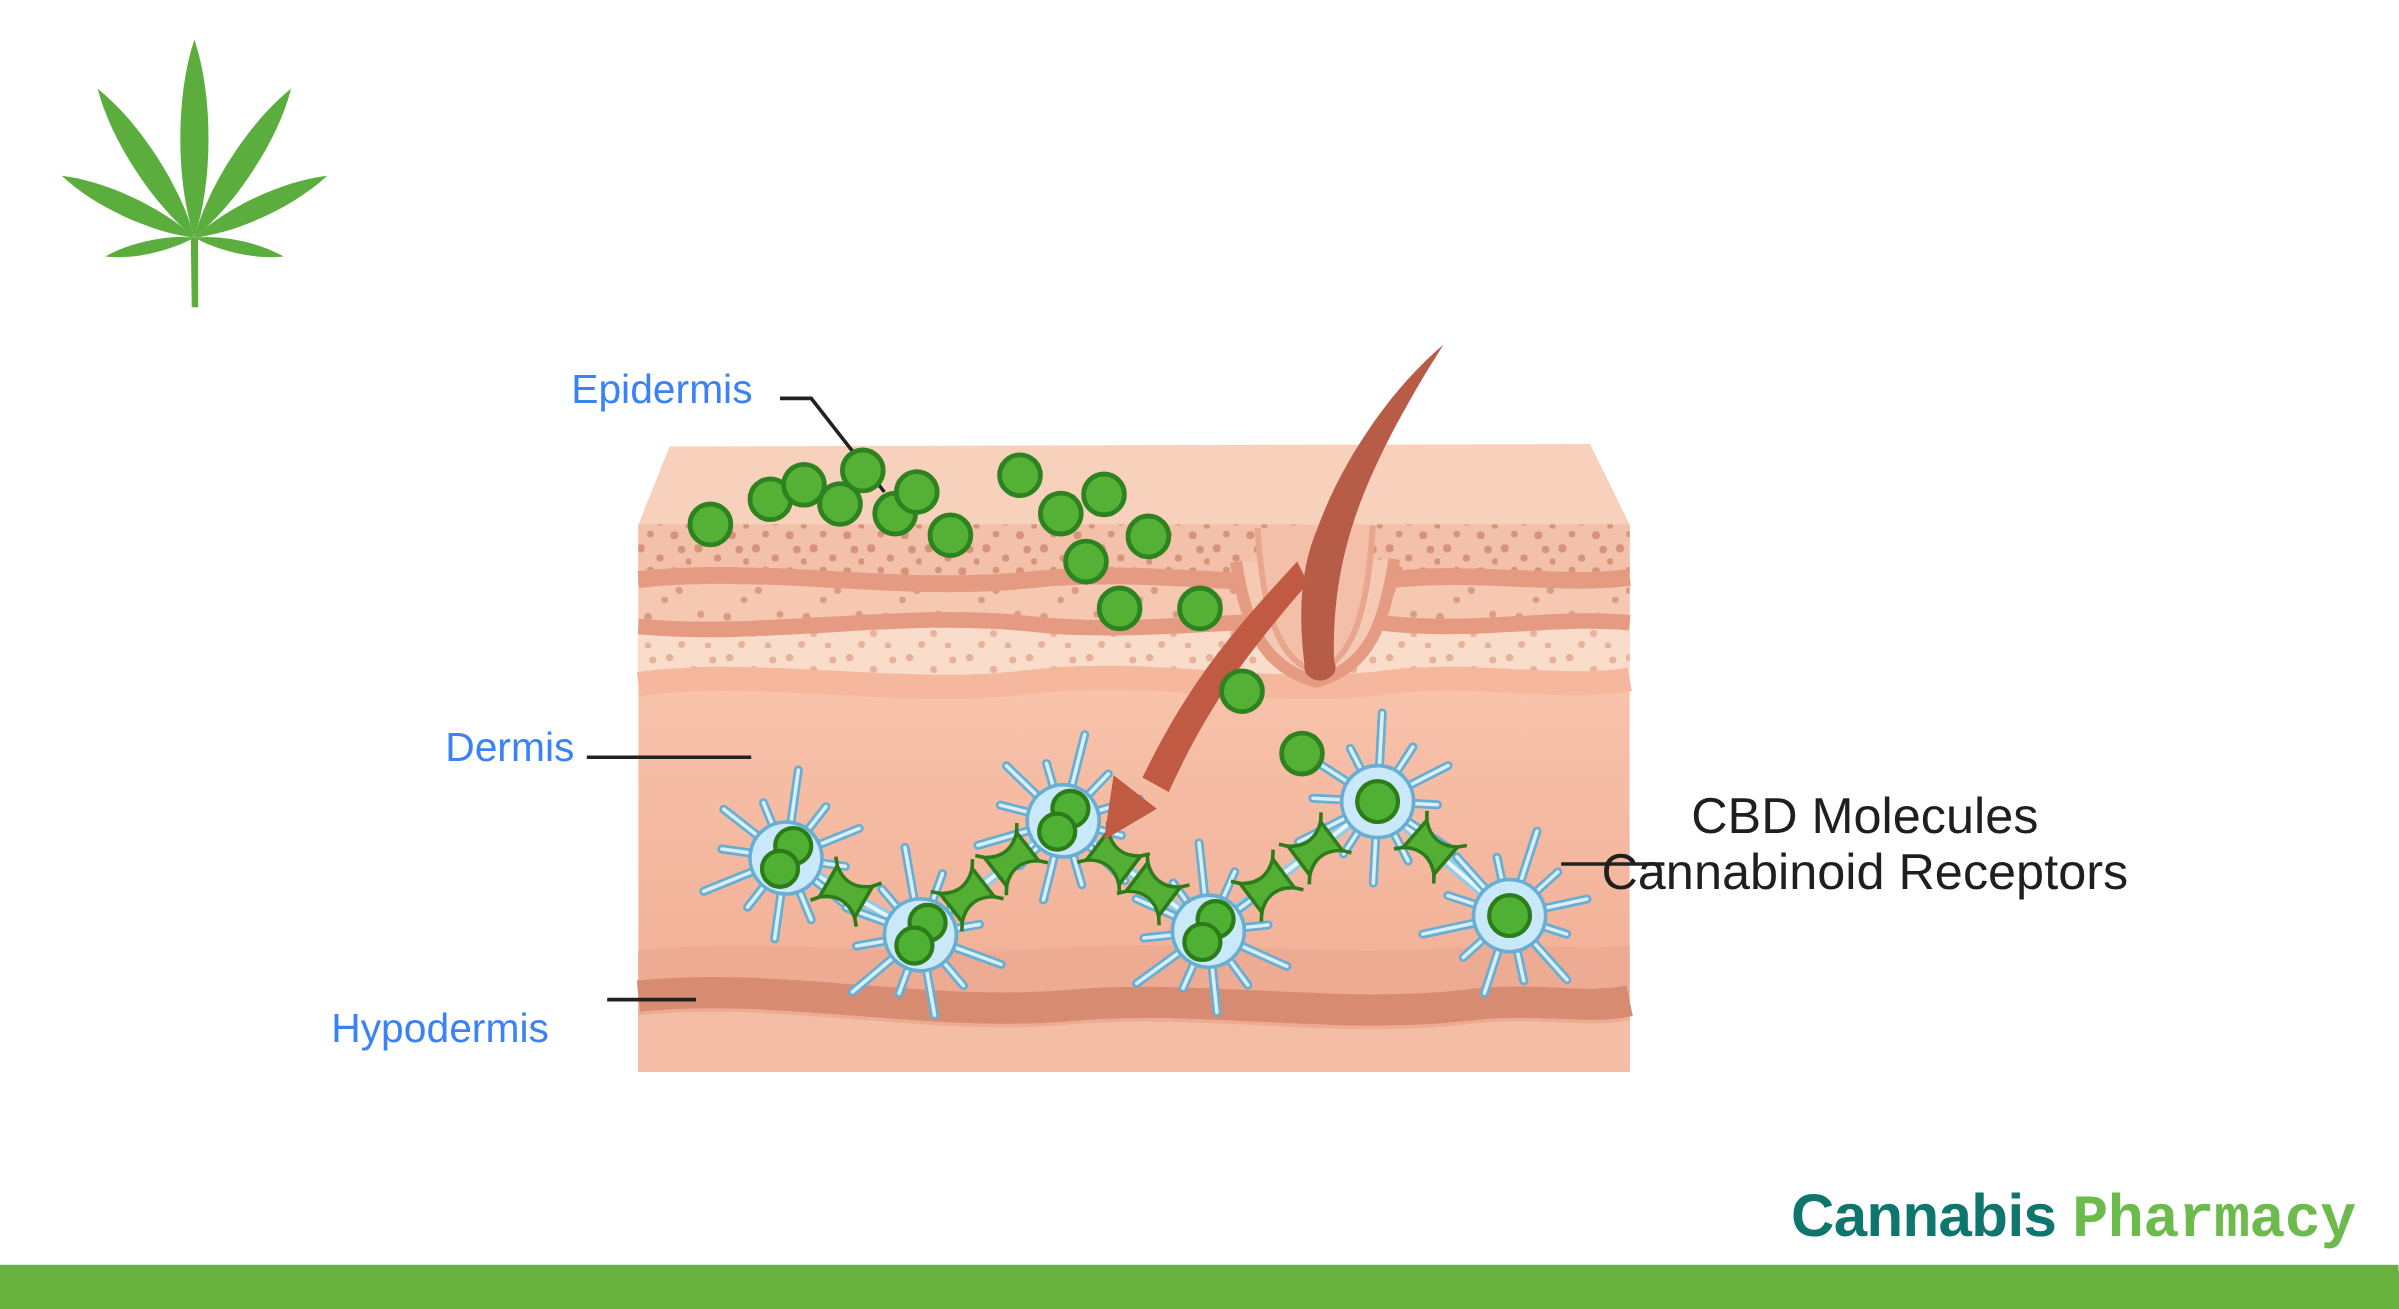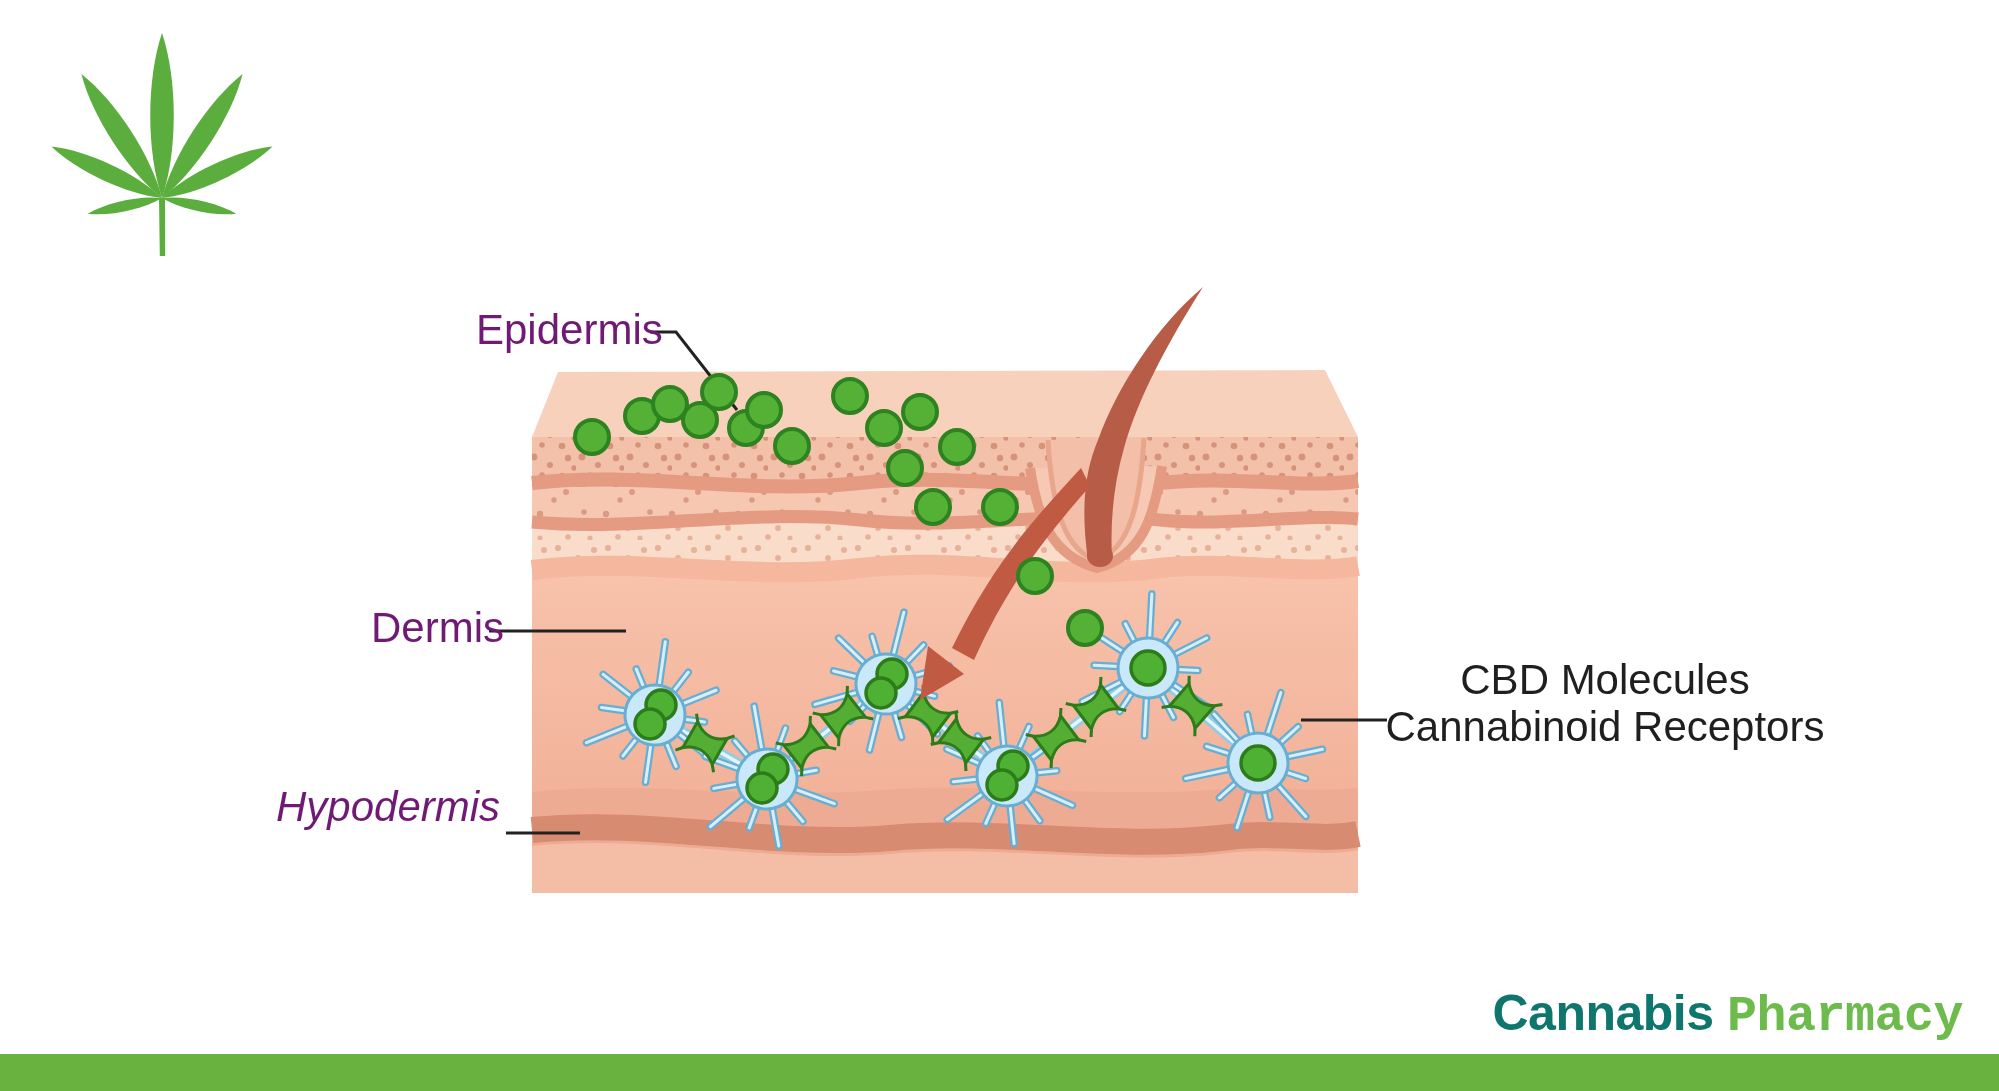--- a/index.html
+++ b/index.html
@@ -3,27 +3,27 @@
 <meta charset="utf-8">
 <style>
   html,body{margin:0;padding:0;background:#ffffff;}
   .canvas{
     position:relative;width:1999px;height:1091px;overflow:hidden;background:#ffffff;
     font-family:"Liberation Sans", sans-serif;
   }
   .layer{position:absolute;left:0;top:0;}
   .leaf-wrap{position:absolute;left:44px;top:26px;width:240px;height:240px;}
   .diag-label{
-    position:absolute;color:#701a75;font-size:42px;line-height:1.05;white-space:nowrap;
+    position:absolute;color:#3b82f6;font-size:34px;line-height:1.05;white-space:nowrap;
   }
   .lbl-epidermis{left:476px;top:308px;}
   .lbl-dermis{left:357px;top:606px;margin-left:14px;}
-  .lbl-hypodermis{left:276px;top:785px;font-style:italic;}
+  .lbl-hypodermis{left:276px;top:840px;}
   .cbd-block{
-    position:absolute;left:1380px;top:656px;width:450px;text-align:center;
+    position:absolute;left:1329px;top:656px;width:450px;text-align:center;
     color:#1f1f1f;font-size:42px;line-height:1.13;
   }
   .brand{
     position:absolute;right:36px;top:984px;font-size:50px;font-weight:bold;letter-spacing:-0.5px;white-space:nowrap;
   }
   .brand .w1{color:#0f766e;}
   .brand .w2{color:#6cbb4c;font-family:Liberation Mono, monospace;}
   .footer-bar{position:absolute;left:0;bottom:0;width:100%;height:37px;background:#6ab23f;}
 </style>
 </head>

